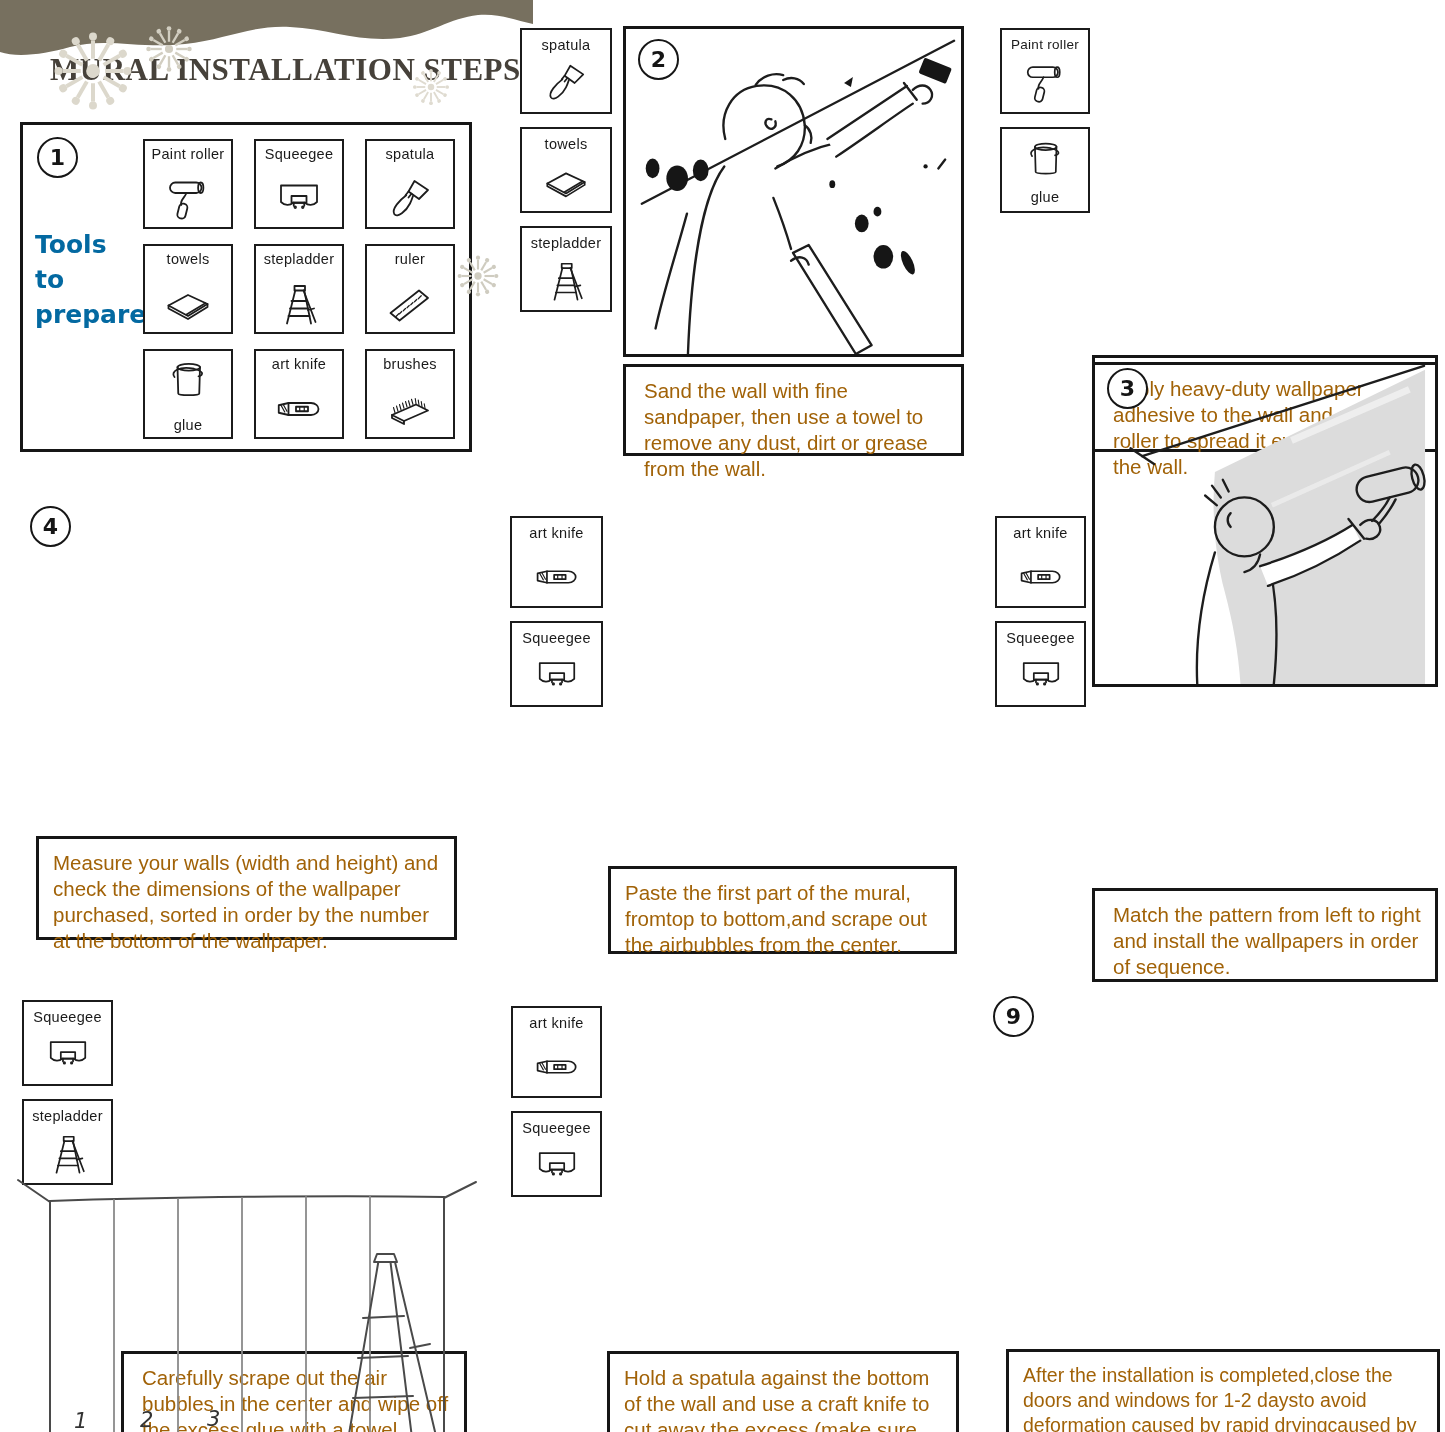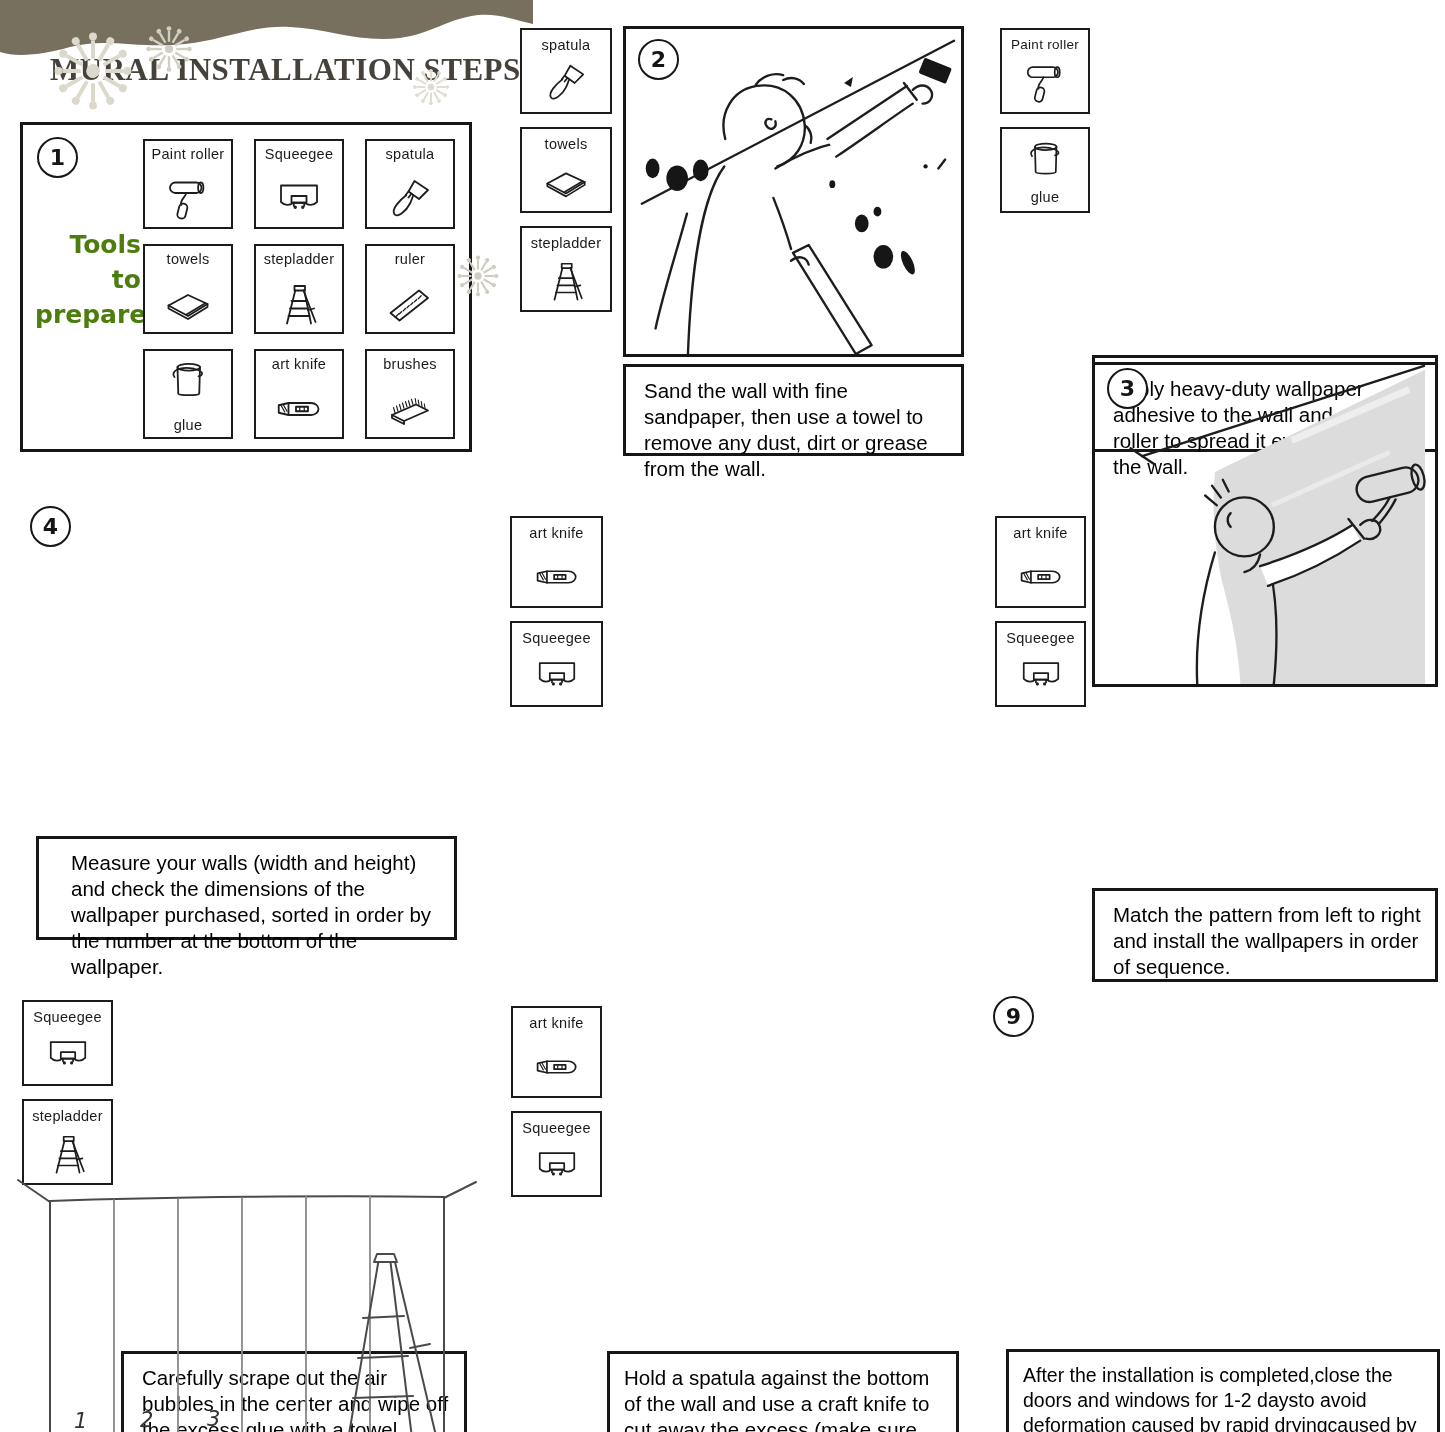--- a/index.html
+++ b/index.html
@@ -1,39 +1,39 @@
 <!DOCTYPE html>
 <html><head>
 <meta charset="utf-8">
 <style>
   html,body{margin:0;padding:0;background:#fff;}
   .page{position:relative;width:1445px;height:1432px;background:#fff;overflow:hidden;
         font-family:"Liberation Sans",sans-serif;color:#151515;}
   .abs{position:absolute;}
   .frame{position:absolute;border:3px solid #161616;background:#fff;box-sizing:border-box;}
   .caption{position:absolute;border:3px solid #161616;background:#fff;box-sizing:border-box;
-           font-size:20.5px;line-height:1.27;padding:11px 8px 8px 18px;color:#000000;}
+           font-size:20.5px;line-height:1.27;padding:11px 8px 8px 18px;color:#a16207;}
   .num{position:absolute;width:37px;height:37px;border:2.6px solid #161616;border-radius:50%;
        background:#fff;display:flex;align-items:center;justify-content:center;
        font-size:22px;font-weight:600;z-index:6;font-family:"DejaVu Sans",sans-serif;}
   .tcol{position:absolute;display:flex;flex-direction:column;gap:13px;}
   .tool{border:2.6px solid #1b1b1b;background:#fff;box-sizing:border-box;display:flex;
         flex-direction:column;align-items:center;justify-content:space-between;
         padding:7px 3px 6px;min-height:86px;}
   .tool.rev{flex-direction:column-reverse;}
   .tlabel{font-size:14.5px;letter-spacing:.3px;font-family:Liberation Sans, sans-serif;
           white-space:nowrap;color:#1a1a1a;}
   .tool svg{width:46px;height:46px;flex:0 0 auto;}
   .tgrid{position:absolute;left:120px;top:14px;display:grid;
          grid-template-columns:repeat(3,90px);grid-auto-rows:90px;gap:15px 21px;}
   .tgrid .tool{min-height:0;padding:5px 2px 4px;}
   .tgrid .tool svg{width:48px;height:48px;}
-  .theading{position:absolute;left:12px;top:102px;width:106px;text-align:right;
+  .theading{position:absolute;left:12px;top:102px;width:106px;text-align:left;
             font-family:"DejaVu Sans",sans-serif;font-weight:700;font-size:25px;
-            line-height:1.4;color:#4d7c0f;}
+            line-height:1.4;color:#0369a1;}
   .illust{position:relative;box-sizing:border-box;background:#fff;overflow:hidden;}
   .illust>svg.art{position:absolute;inset:0;width:100%;height:100%;z-index:3;}
   .ln{fill:none;stroke:#1d1d1d;stroke-width:2.4;stroke-linecap:round;stroke-linejoin:round;}
   .lng{fill:none;stroke:#8a8a8a;stroke-width:1.8;stroke-linecap:round;}
   .lnw{fill:none;stroke:#4a4a4a;stroke-width:2;stroke-linecap:round;stroke-linejoin:round;}
   .title{position:absolute;left:50px;top:52px;width:440px;font-family:"Liberation Serif",serif;
          font-weight:700;font-size:31px;letter-spacing:.5px;color:#46413a;white-space:nowrap;}
   .flower{position:absolute;z-index:2;}
   .wnum{font-family:"DejaVu Sans",sans-serif;font-style:italic;font-size:21px;fill:#333;}
 </style>
@@ -355,37 +355,38 @@
       <g class="lnw" stroke-width="2.4">
         <path d="M340,272 L371,90"></path>
           <path d="M404,270 L382,90"></path>
         <path d="M369,86 L386,86 L389,94 L366,94 Z" fill="#fff"></path>
         <path d="M355,150 L396,148 M350,190 L400,188 M345,230 L405,228"></path>
         <path d="M387,94 L428,268"></path>
           <path d="M402,180 L422,176"></path>
       </g>
     </svg>
   </div>
-  <div class="caption" style="left:36px;top:836px;width:421px;height:104px;padding-left:32px">Measure your walls (width and height) and check the dimensions of the wallpaper purchased, sorted in order by the number at the bottom of the wallpaper.</div>
+  <div class="caption" style="left:36px;top:836px;width:421px;height:104px;padding-left:14px">Measure your walls (width and height) and check the dimensions of the wallpaper purchased, sorted in order by the number at the bottom of the wallpaper.</div>
 
   <div class="tcol" style="left:510px;top:516px;width:93px">
     <div class="tool" style="min-height:92px">
       <span class="tlabel">art knife</span>
       <svg>
           <use href="#sym-artknife"></use>
         </svg>
     </div>
     <div class="tool">
       <span class="tlabel">Squeegee</span>
       <svg>
           <use href="#sym-squeegee"></use>
         </svg>
     </div>
   </div>
 
+  <div class="caption" style="left:608px;top:866px;width:349px;height:88px;padding-left:14px">Paste the first part of the mural, fromtop to bottom,and scrape out the airbubbles from the center.</div>
 
   <div class="tcol" style="left:995px;top:516px;width:91px">
     <div class="tool" style="min-height:92px">
       <span class="tlabel">art knife</span>
       <svg>
           <use href="#sym-artknife"></use>
         </svg>
     </div>
     <div class="tool">
       <span class="tlabel">Squeegee</span>

